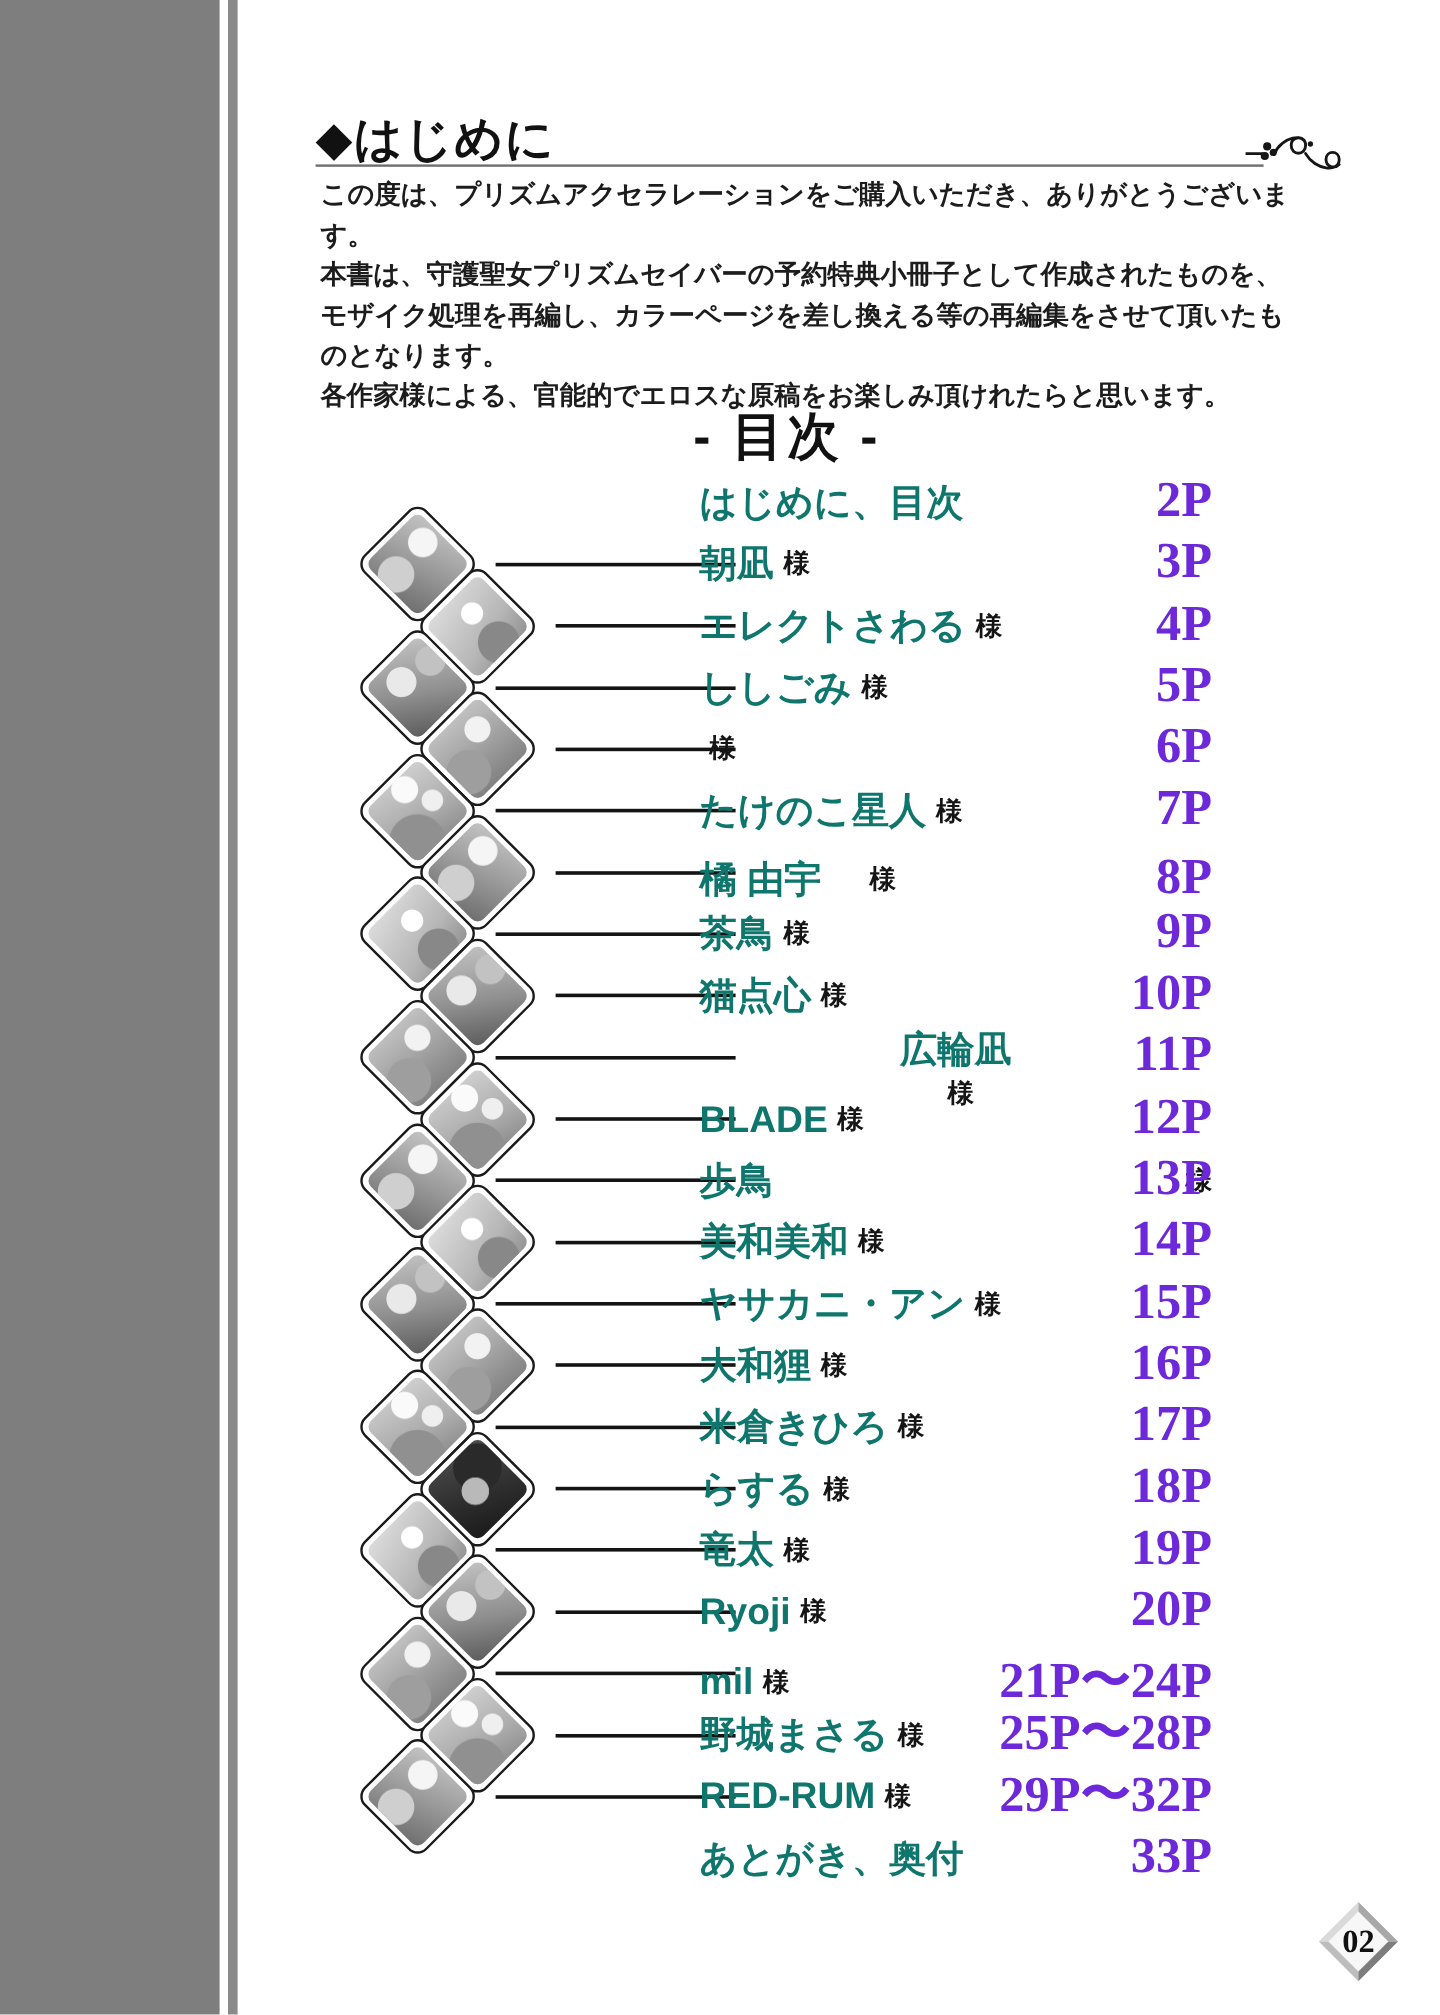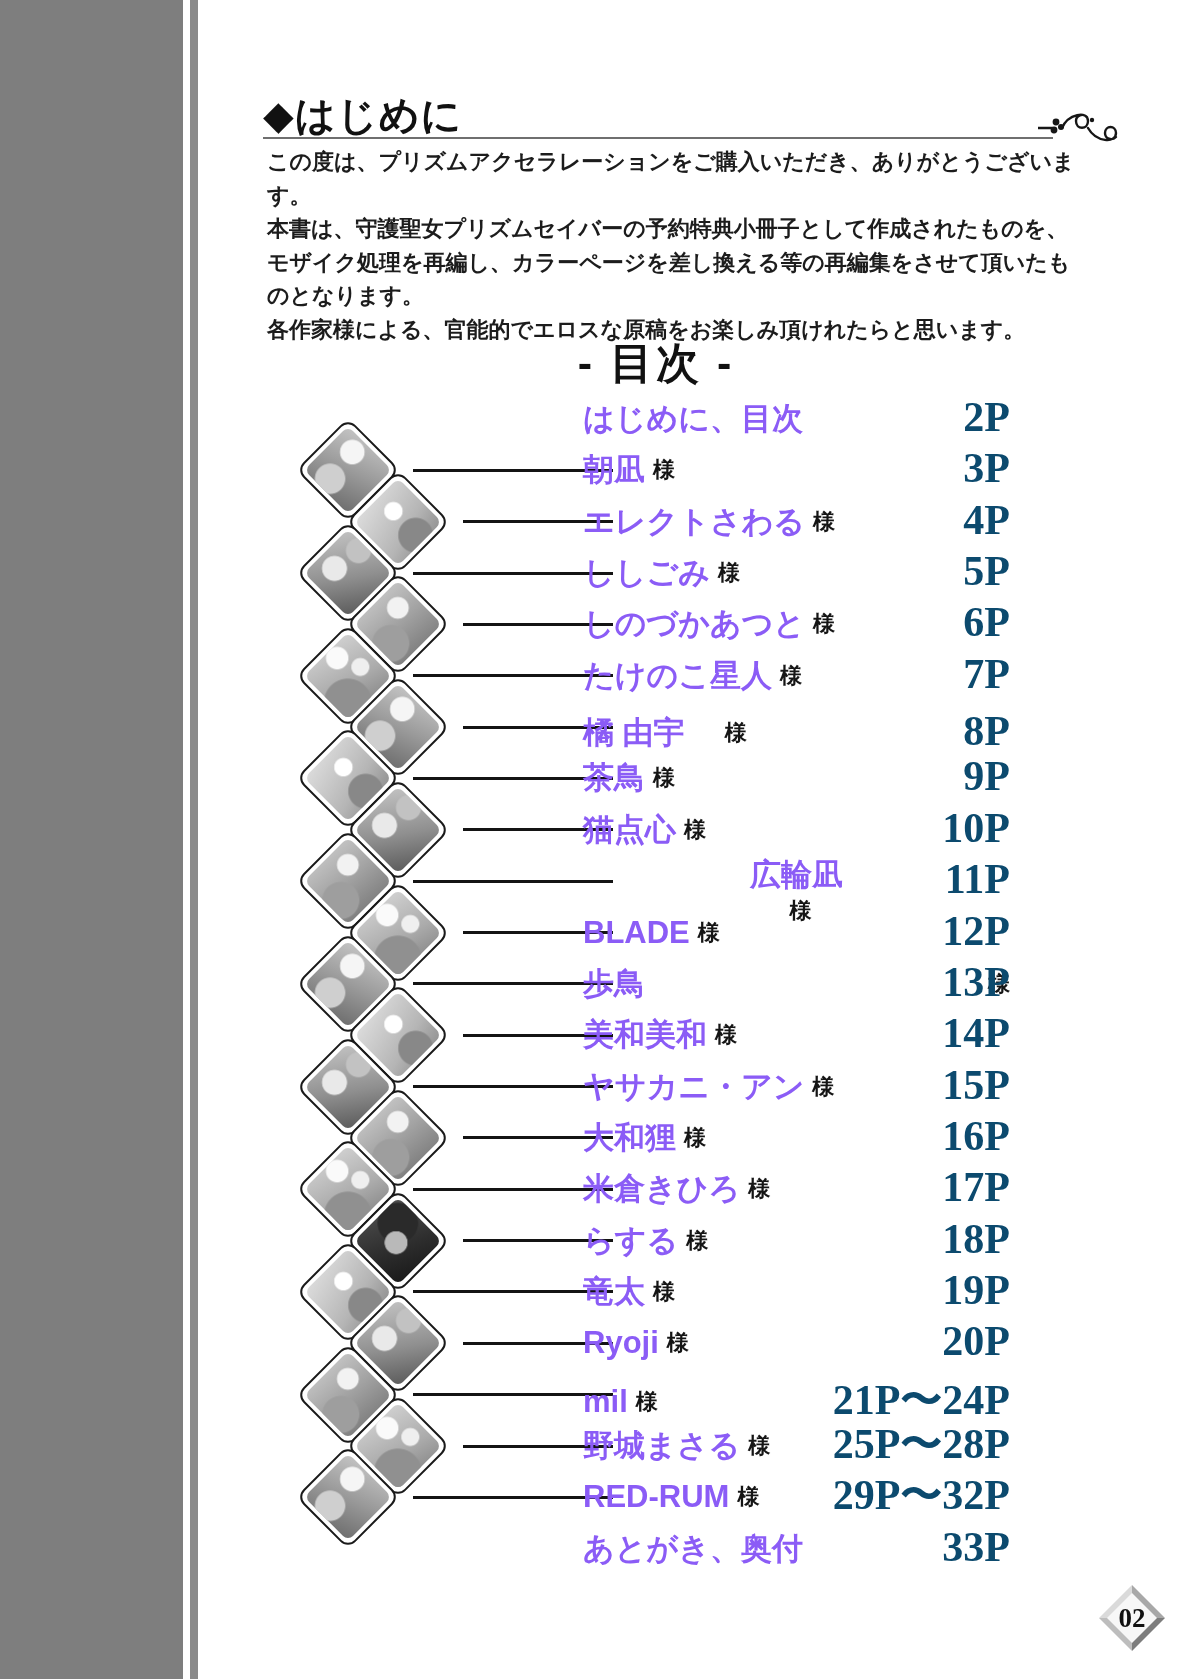--- a/index.html
+++ b/index.html
@@ -31,26 +31,26 @@
 
   
   .toc-title{
     position:absolute;left:510px;top:335px;width:292px;
     text-align:center;font-size:43px;font-weight:800;letter-spacing:3px;color:#111;
   }
   .toc-row{
     position:absolute;left:583px;width:427px;height:54px;
     display:flex;align-items:center;
   }
-  .toc-name{font-size:31px;font-weight:800;color:#8b5cf6;white-space:nowrap;}
+  .toc-name{font-size:31px;font-weight:800;color:#0f766e;white-space:nowrap;}
   .toc-honorific{font-size:22px;font-weight:700;margin-left:8px;color:#151515;}
   .toc-pages{
     position:absolute;right:0;top:50%;transform:translateY(-54%);
     font-family:"Liberation Serif","DejaVu Serif",serif;
-    font-size:42px;font-weight:600;color:#0c4a6e;white-space:nowrap;
+    font-size:42px;font-weight:600;color:#6d28d9;white-space:nowrap;
   }
 
   
   .tline{position:absolute;height:3px;background:#141414;}
 
   
   .thumb{
     position:absolute;width:74px;height:74px;
     transform:rotate(45deg);
     background:#ffffff;border:2px solid #1a1a1a;border-radius:11px;
@@ -166,21 +166,20 @@
         <span class="toc-honorific">様</span>
         <span class="toc-pages">5P</span>
       </div>
       <div class="tline" style="top: 622.9px; left: 463px; width: 150px;"></div>
       <div class="thumb" style="left: 361px; top: 587.4px;">
         <div class="thumb-art">
           <div class="thumb-art-inner v4"></div>
         </div>
       </div>
       <div class="toc-row" style="top: 597.4px;">
-        <span class="toc-name">しのづかあつと</span>
         <span class="toc-honorific">様</span>
         <span class="toc-pages">6P</span>
       </div>
       <div class="tline" style="top: 674.25px; left: 413px; width: 200px;"></div>
       <div class="thumb" style="left: 311px; top: 638.75px;">
         <div class="thumb-art">
           <div class="thumb-art-inner v0"></div>
         </div>
       </div>
       <div class="toc-row" style="top: 648.75px;">

